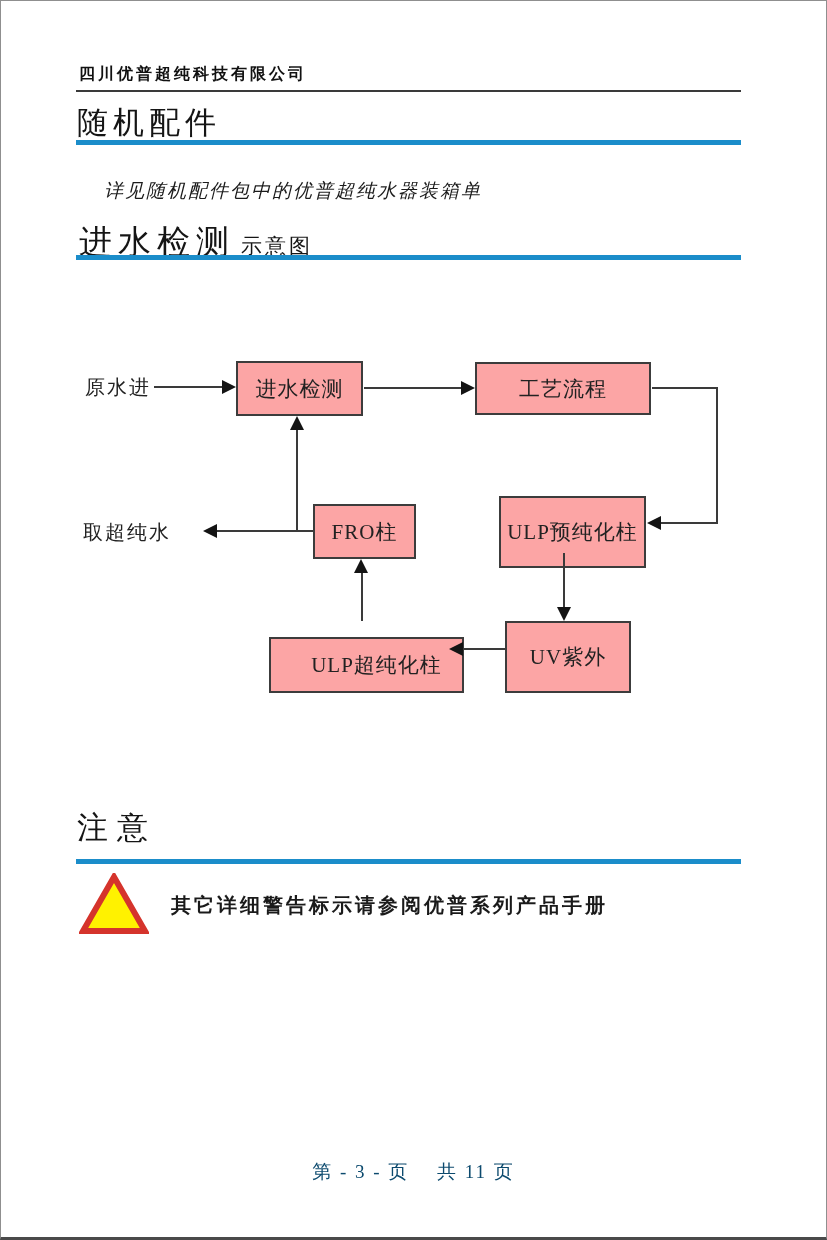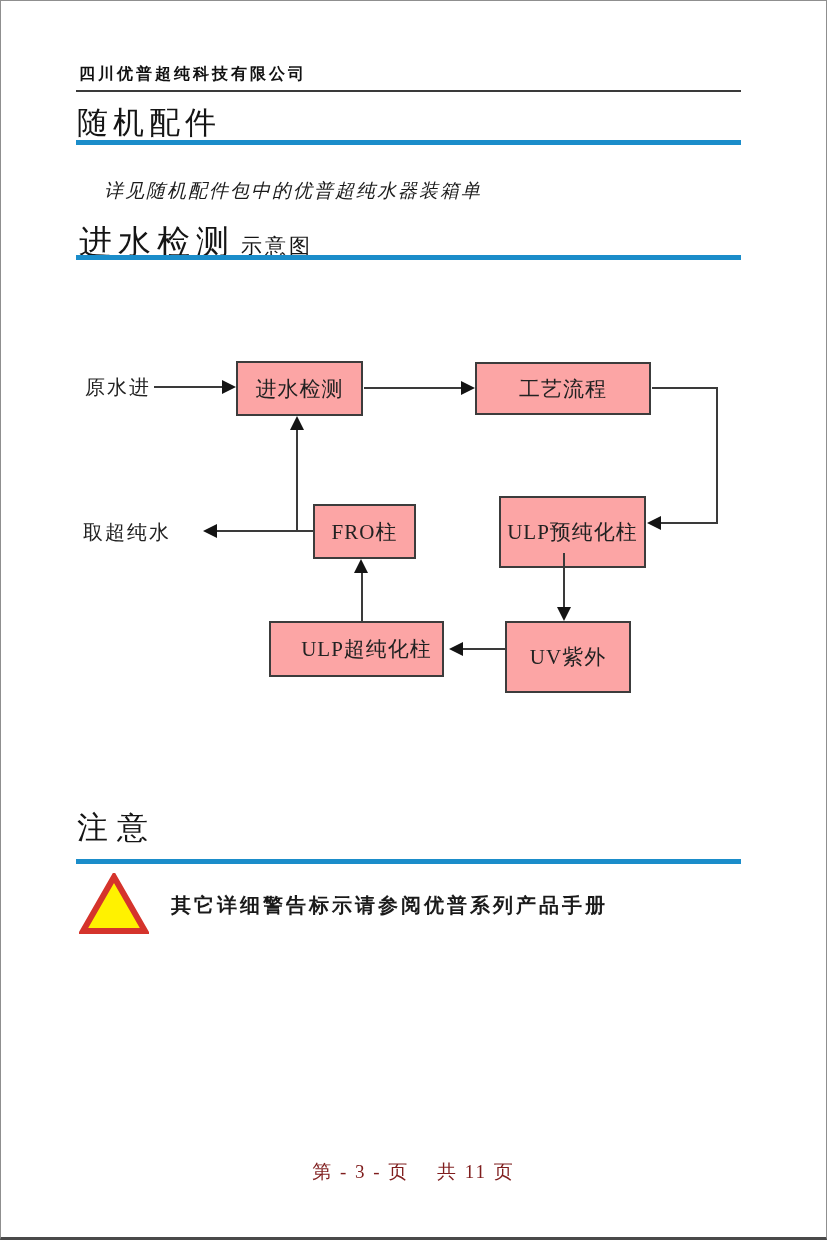--- a/index.html
+++ b/index.html
@@ -43,42 +43,42 @@
     border:2px solid #3c3c3c;
     background:#fca5a5;
     display:flex;align-items:center;justify-content:center;
     font-size:21px;letter-spacing:1px;color:#222;
     font-family:Liberation Serif, serif;
   }
   .n-inlet{left:235px;top:360px;width:127px;height:55px;}
   .n-clean{left:474px;top:361px;width:176px;height:53px;}
   .n-ulppre{left:498px;top:495px;width:147px;height:72px;}
   .n-fro{left:312px;top:503px;width:103px;height:55px;}
-  .n-ulpultra{left:268px;top:620px;width:175px;height:56px;padding-left:20px;}
+  .n-ulpultra{left:268px;top:636px;width:195px;height:56px;padding-left:20px;}
   .n-uv{left:504px;top:620px;width:126px;height:72px;}
   .flabel{font-size:20px;letter-spacing:2px;color:#222;}
   .l-raw{left:84px;top:373px;}
   .l-out{left:82px;top:518px;}
   .fl{background:#3a3a3a;}
   .ah{width:0;height:0;}
   .ah-r{border-top:7px solid transparent;border-bottom:7px solid transparent;border-left:14px solid #141414;}
   .ah-l{border-top:7px solid transparent;border-bottom:7px solid transparent;border-right:14px solid #141414;}
   .ah-u{border-left:7px solid transparent;border-right:7px solid transparent;border-bottom:14px solid #141414;}
   .ah-d{border-left:7px solid transparent;border-right:7px solid transparent;border-top:14px solid #141414;}
   
   .warn-tri{left:78px;top:872px;width:70px;height:62px;}
   .warn-text{
     left:170px;top:891px;
     font-family:"Liberation Sans", sans-serif;
     font-weight:bold;font-size:20px;letter-spacing:3px;color:#1a1a1a;
   }
   
   .footer{
     left:0;width:100%;top:1158px;text-align:center;
-    font-size:19px;letter-spacing:2px;color:#7f1d1d;
+    font-size:19px;letter-spacing:2px;color:#0c4a6e;
   }
 </style>
 </head>
 <body>
 
 <div class="page">
 
   <div class="abs company">四川优普超纯科技有限公司</div>
   <div class="abs header-rule"></div>
 

